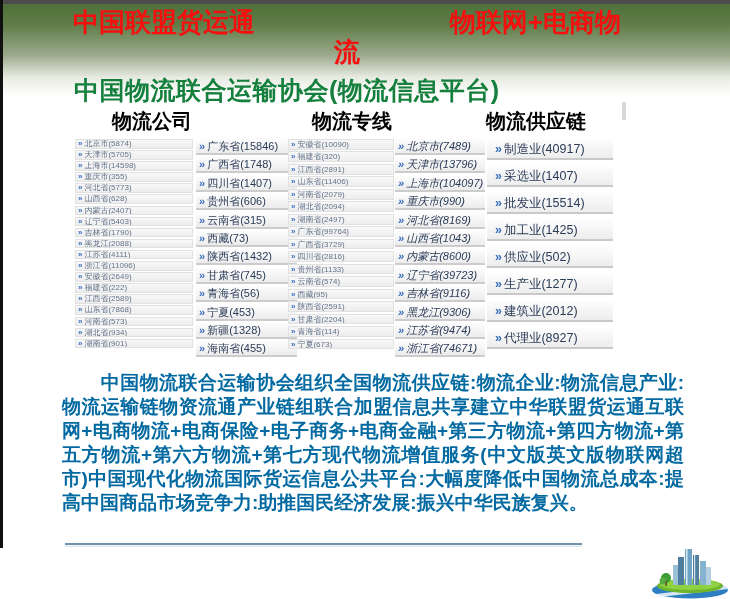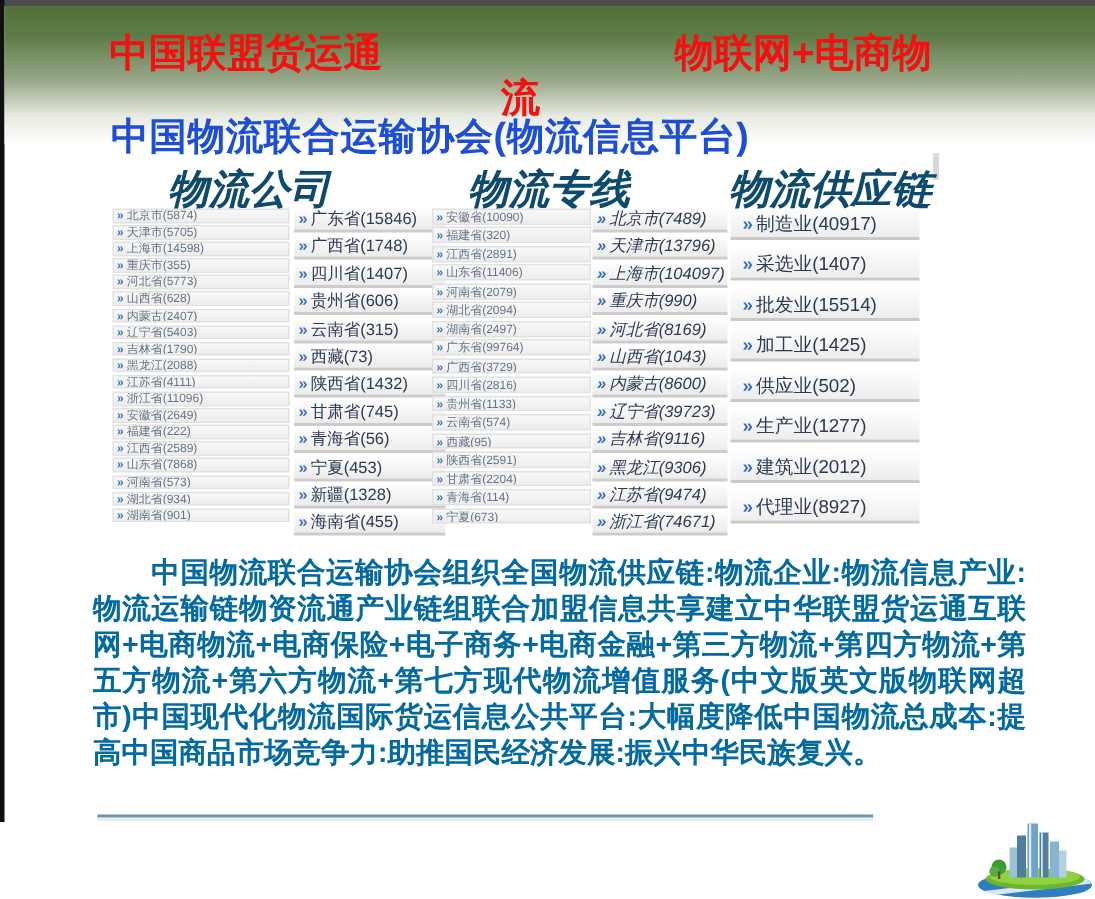--- a/index.html
+++ b/index.html
@@ -6,28 +6,28 @@
   .page{
     position:relative;width:730px;height:599px;overflow:hidden;background:#fff;
     font-family:"Liberation Sans","DejaVu Sans",sans-serif;
   }
   .top-strip{position:absolute;top:0;left:0;width:730px;height:4px;background:#4c4c4c;}
   .left-strip{position:absolute;top:0;left:0;width:3px;height:548px;background:#101010;}
   .banner{
     position:absolute;top:4px;left:3px;width:727px;height:92px;
     background:linear-gradient(#50713a 0%,#5f7c47 22%,#9aa98c 55%,#e8ebe2 80%,#ffffff 100%);
   }
-  .banner-line1{display:flex;justify-content:space-between;width:548px;margin:16px 0 0 70px;}
+  .banner-line1{display:flex;justify-content:space-between;width:548px;margin:3px 0 0 70px;}
   .banner-line1 span,.banner-line2{font-size:26px;font-weight:bold;color:#f50f0f;line-height:30px;}
   .banner-line2{width:548px;margin-left:70px;text-align:center;}
   .page-title{
-    position:absolute;top:74px;left:74px;font-size:25px;font-weight:bold;color:#1d4ed8;
+    position:absolute;top:74px;left:74px;font-size:25px;font-weight:bold;color:#15803d;
     letter-spacing:0.5px;white-space:nowrap;text-align:right;
   }
-  .col-header{position:absolute;font-size:27px;font-weight:bold;color:#0c4a6e;white-space:nowrap;font-style:italic;}
+  .col-header{position:absolute;font-size:20px;font-weight:bold;color:#000000;white-space:nowrap;}
   .hdr-company{top:108px;left:112px;}
   .hdr-line{top:108px;left:312px;}
   .hdr-supply{top:108px;left:486px;}
   .vlist{position:absolute;display:flex;flex-direction:column;}
   .list-a{top:139px;left:75px;width:118px;}
   .list-b{top:139px;left:196px;width:101px;}
   .list-c{top:139px;left:288px;width:106px;}
   .list-d{top:139px;left:395px;width:90px;font-style:italic;}
   .list-e{top:139px;left:487px;width:126px;}
   .item-sm{

